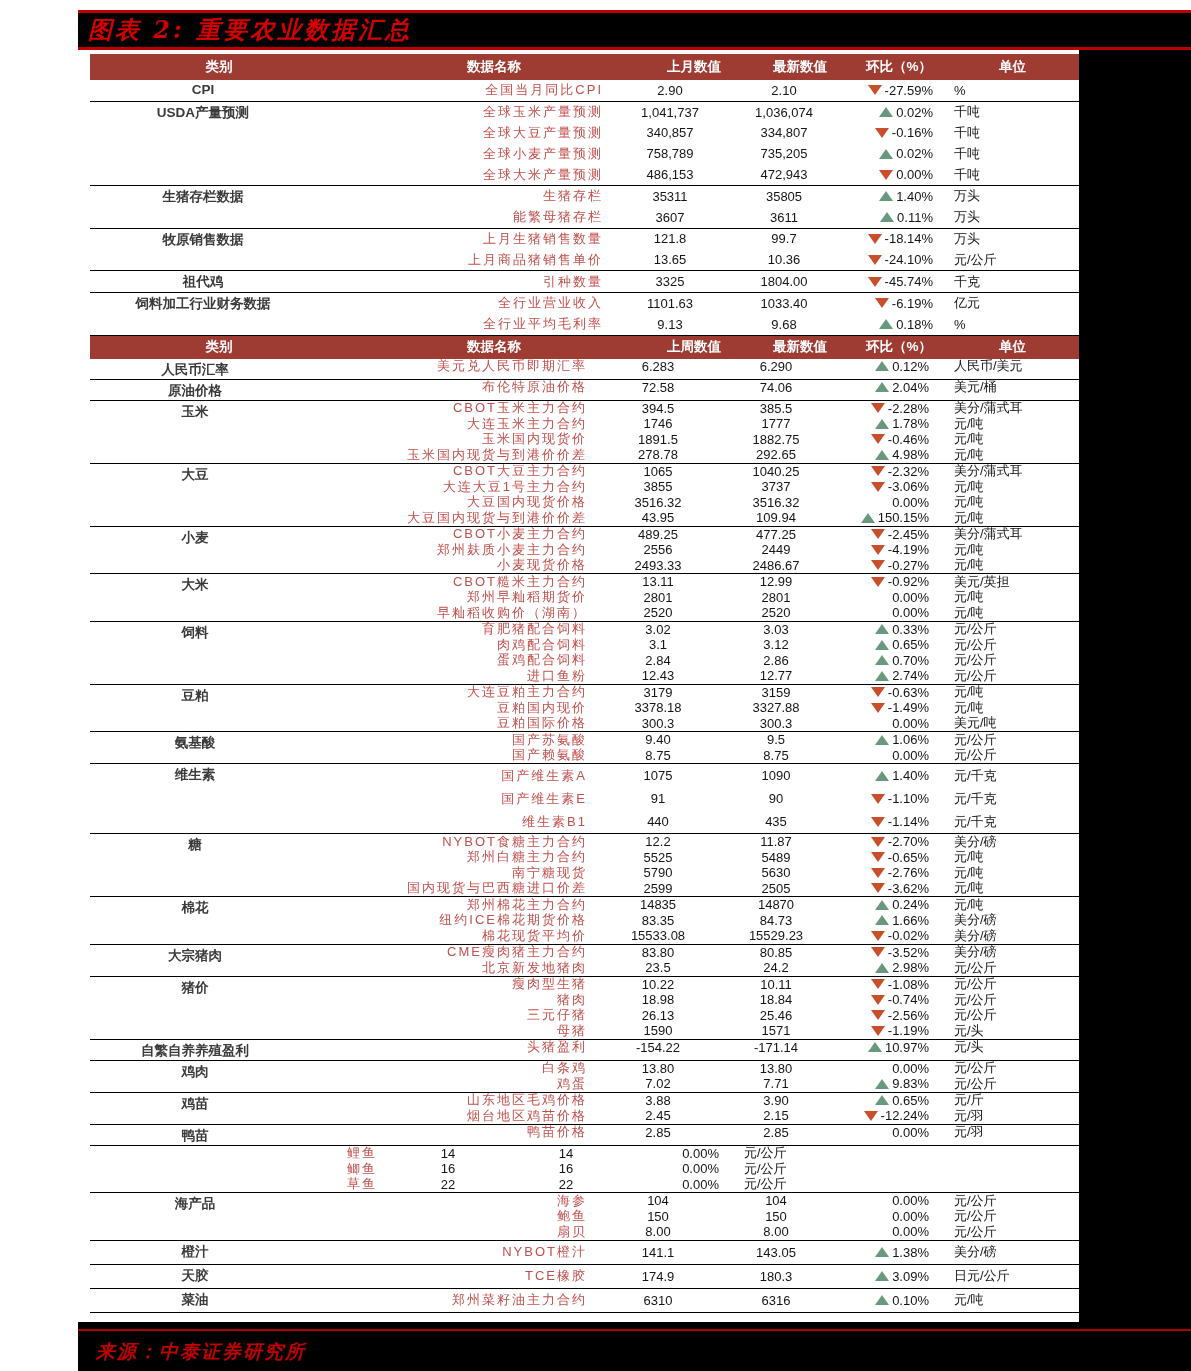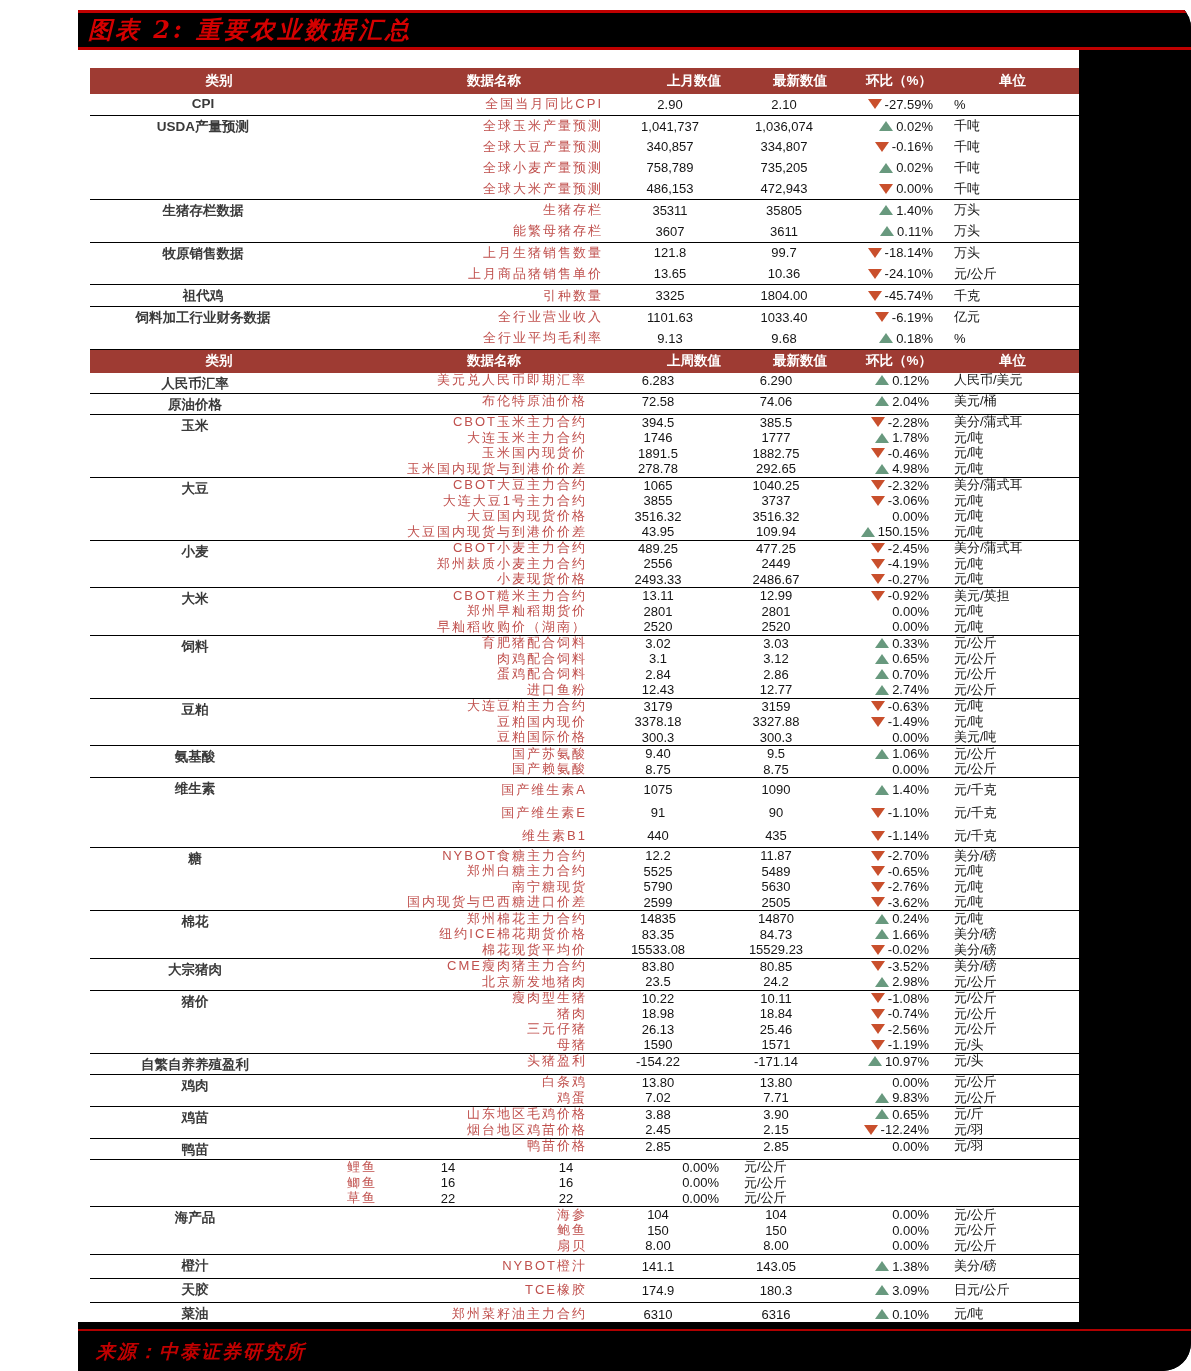--- a/index.html
+++ b/index.html
@@ -1,36 +1,36 @@
 <!DOCTYPE html>
 <html><head>
 <meta charset="utf-8">
 <style>
   html,body{margin:0;padding:0;background:#ffffff;}
   body{width:1191px;height:1371px;position:relative;font-family:"Liberation Sans","DejaVu Sans",sans-serif;}
-  .page{position:absolute;inset:0;background:#fff;overflow:hidden;border-radius:28px;}
+  .page{position:absolute;inset:0;background:#fff;overflow:hidden;}
 
   
   .title-band{position:absolute;left:78px;top:10px;width:1113px;height:40px;background:#000;
     border-top:3px solid #c00000;border-bottom:3px solid #c00000;box-sizing:border-box;
     display:flex;align-items:center;z-index:4;}
   .title-text{font-family:"DejaVu Serif","Liberation Serif",serif;font-style:italic;font-weight:bold;
     color:#d40000;font-size:24px;letter-spacing:3px;padding-left:10px;white-space:nowrap;}
 
   
   .right-strip{position:absolute;left:1079px;top:10px;width:112px;height:1361px;background:#000;z-index:1;}
 
   
   .footer-band{position:absolute;left:78px;top:1322px;width:1113px;height:49px;background:#000;z-index:5;}
   .footer-line{height:7px;border-bottom:2px solid #b00000;}
   .footer-text{font-family:"DejaVu Serif","Liberation Serif",serif;font-style:italic;font-weight:bold;
     color:#c00000;font-size:19px;padding:8px 0 0 18px;letter-spacing:2px;}
 
   
-  .sheet{position:absolute;left:90px;top:68px;width:989px;z-index:2;background:#fff;}
+  .sheet{position:absolute;left:90px;top:54px;width:989px;z-index:2;background:#fff;}
   .thead{display:flex;background:#9e3b33;color:#fff;font-weight:bold;font-size:13.5px;height:26px;align-items:center;}
   .thead.t2h{height:23px;}
   .th{text-align:center;box-sizing:border-box;}
   .c-cat{width:258px;}.c-name{width:292px;}.c-prev{width:108px;}.c-latest{width:104px;}.c-chg{width:94px;}.c-unit{width:133px;text-align:center;}
 
   .section{display:flex;border-bottom:1.5px solid #000;background:#fff;}
   .cat{width:258px;text-align:center;font-weight:bold;color:#3a3a3a;font-size:13.5px;padding-top:2px;box-sizing:border-box;}
   .rows{flex:1;}
   .row{display:flex;align-items:center;}
   .t1 .row{height:20.8px;gap:8px;}

